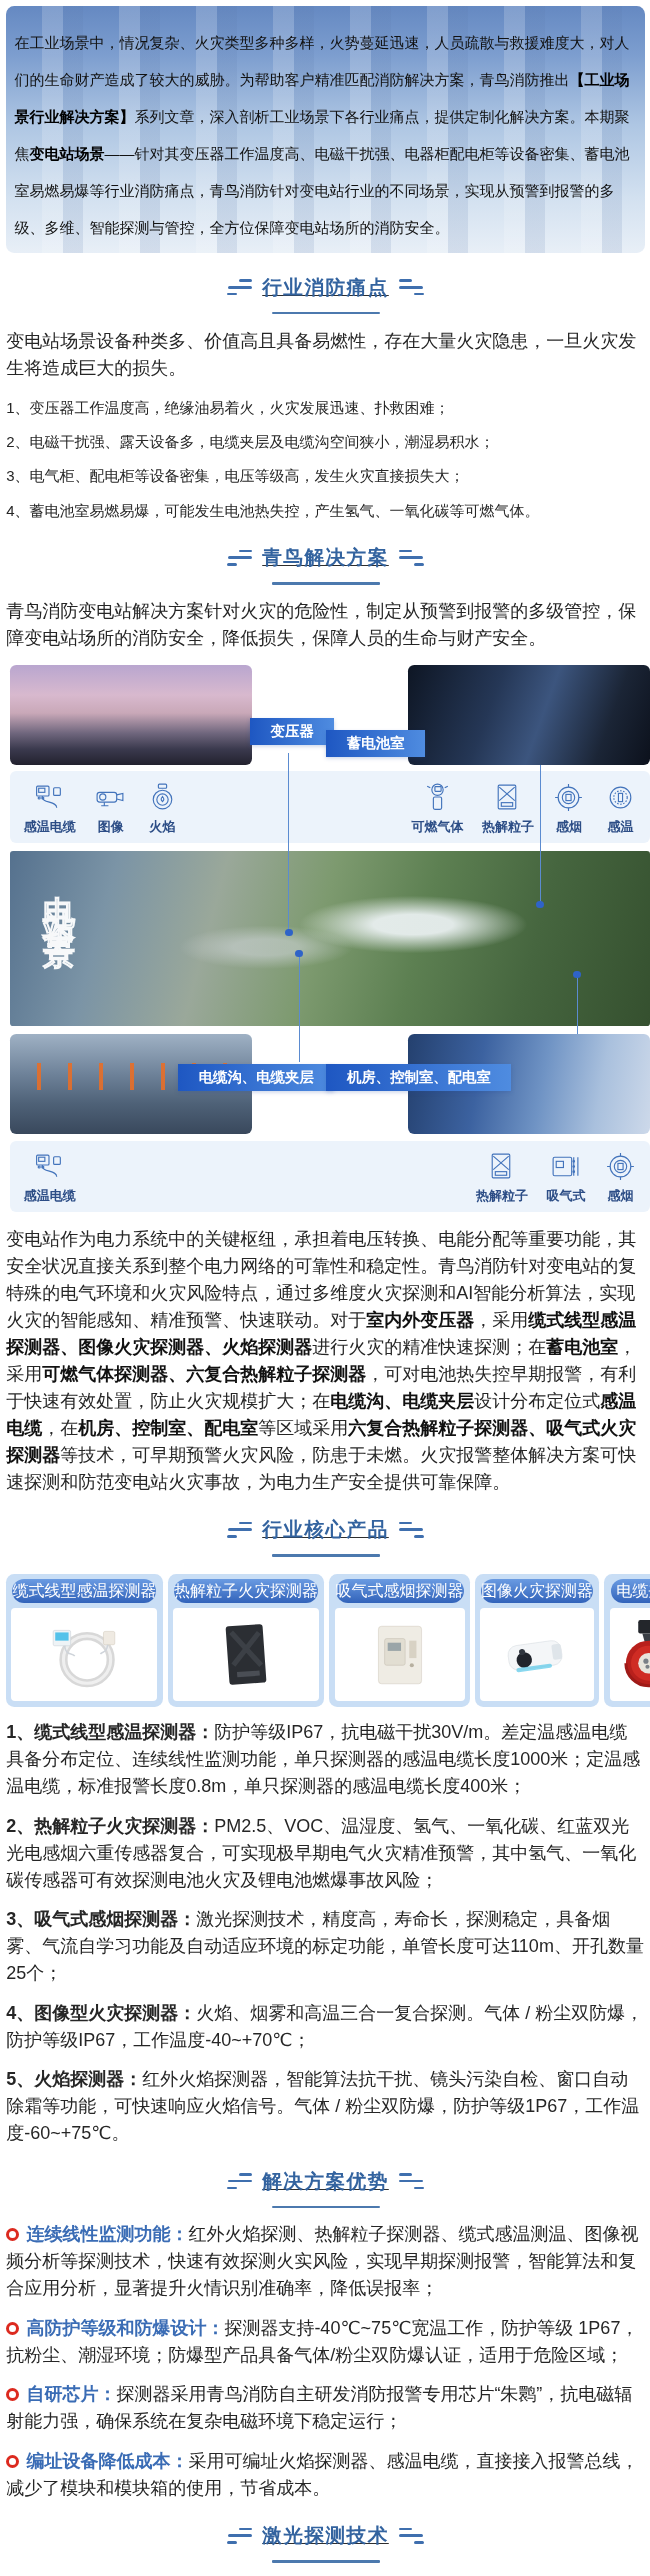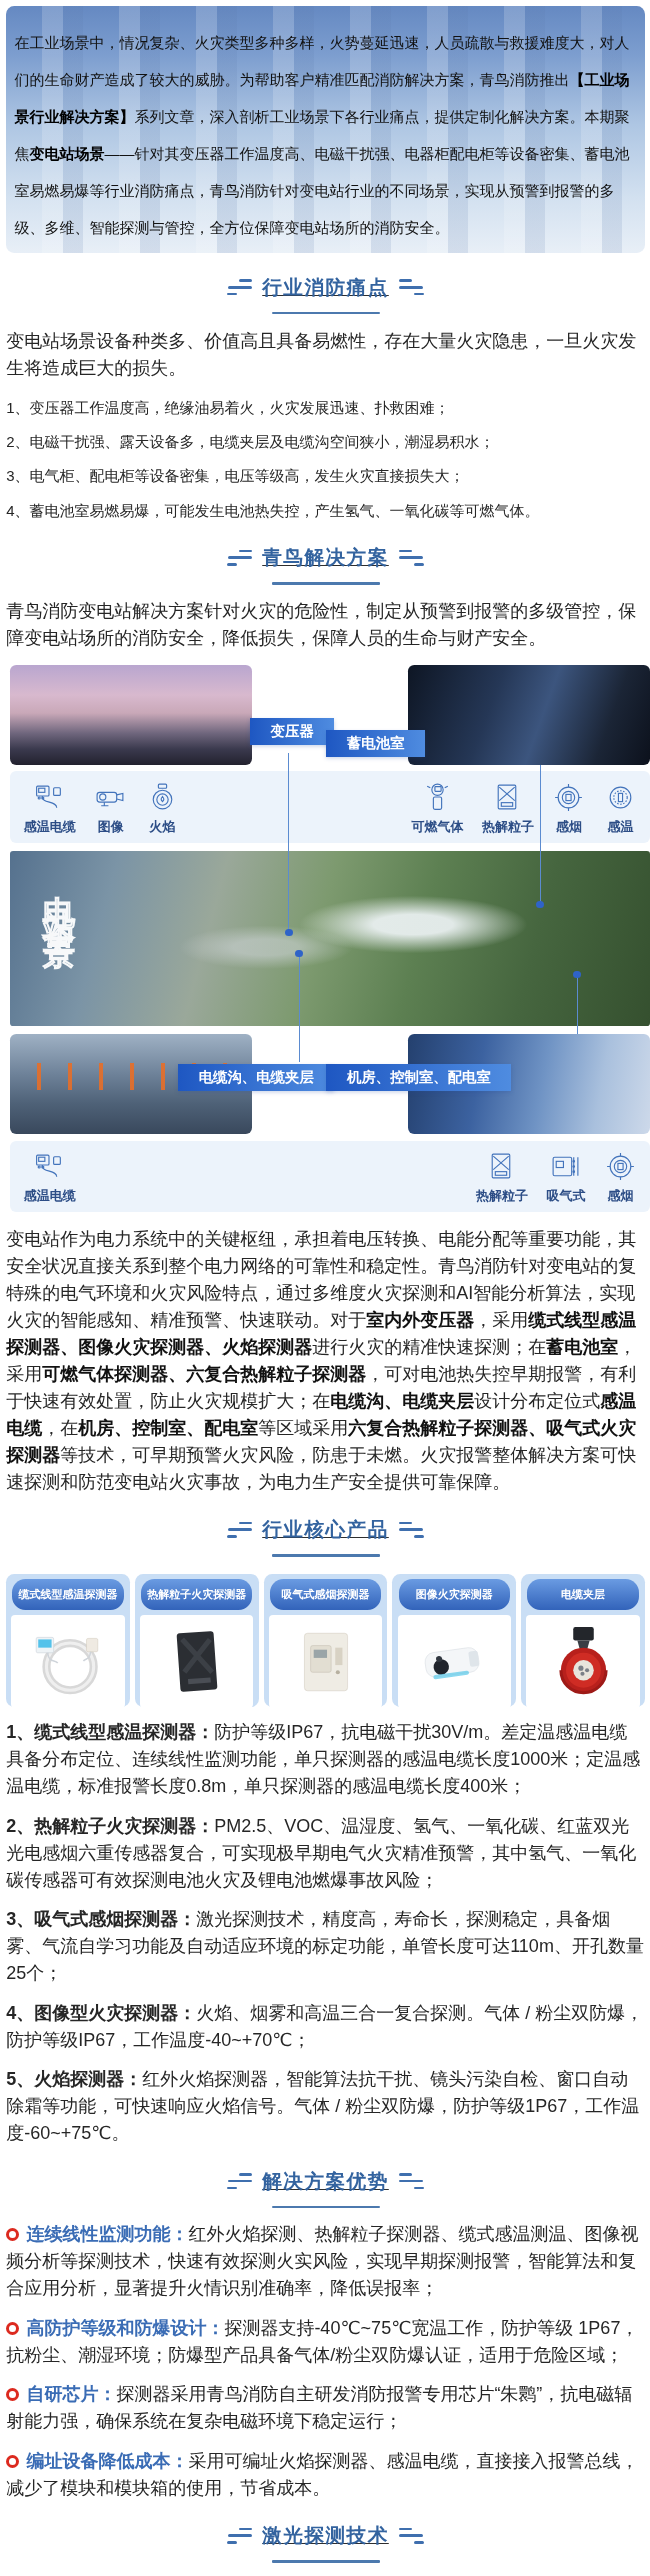--- a/index.html
+++ b/index.html
@@ -66,22 +66,22 @@
       radial-gradient(ellipse at 40% 55%, rgba(210,215,220,.55) 0 6%, rgba(210,215,220,0) 16%),
       linear-gradient(105deg,#55718e 0%,#7b94a6 16%,#9aa89a 32%,#7d9a6f 48%,#5d8052 63%,#46663f 80%,#35502f 100%);}
   .pano-label{position:absolute;left:27px;top:19.6px;writing-mode:vertical-rl;letter-spacing:13.4px;
       font-size:32px;font-weight:bold;color:transparent;-webkit-text-stroke:1px #ffffff;opacity:.95;}
   .vline{position:absolute;width:1px;background:#5b8bd0;z-index:2;}
   .dot{position:absolute;width:7.2px;height:7.2px;border-radius:50%;background:#2f63c8;z-index:2;}
 
   
   .cards{display:flex;gap:5.2px;margin:17.5px 1px 5.2px 1px;}
   .card{flex:1;background:#c9def5;border-radius:8.2px;padding:5.2px;box-sizing:border-box;height:133px;}
-  .pill{height:31px;border-radius:13.4px;background:linear-gradient(180deg,#6a9be2,#3263ba);color:#fff;
-        font-weight:bold;font-size:11px;display:flex;align-items:center;justify-content:center;
+  .pill{height:24px;border-radius:13.4px;background:linear-gradient(180deg,#6a9be2,#3263ba);color:#fff;
+        font-weight:normal;font-size:16px;display:flex;align-items:center;justify-content:center;
         margin:0 1px 5.2px 1px;white-space:nowrap;}
   .shot{background:#fff;border-radius:4.1px;height:93px;display:flex;align-items:center;justify-content:center;overflow:hidden;}
   .outro b,.para b{font-weight:bold;color:#111;}
 </style>
 </head>
 <body>
 
 <div class="hero">
   <span>在工业场景中，情况复杂、火灾类型多种多样，火势蔓延迅速，人员疏散与救援难度大，对人们的生命财产造成了较大的威胁。为帮助客户精准匹配消防解决方案，青鸟消防推出</span><b>【工业场景行业解决方案】</b><span>系列文章，深入剖析工业场景下各行业痛点，提供定制化解决方案。本期聚焦</span><b>变电站场景</b><span>——针对其变压器工作温度高、电磁干扰强、电器柜配电柜等设备密集、蓄电池室易燃易爆等行业消防痛点，青鸟消防针对变电站行业的不同场景，实现从预警到报警的多级、多维、智能探测与管控，全方位保障变电站场所的消防安全。</span>
 </div>

